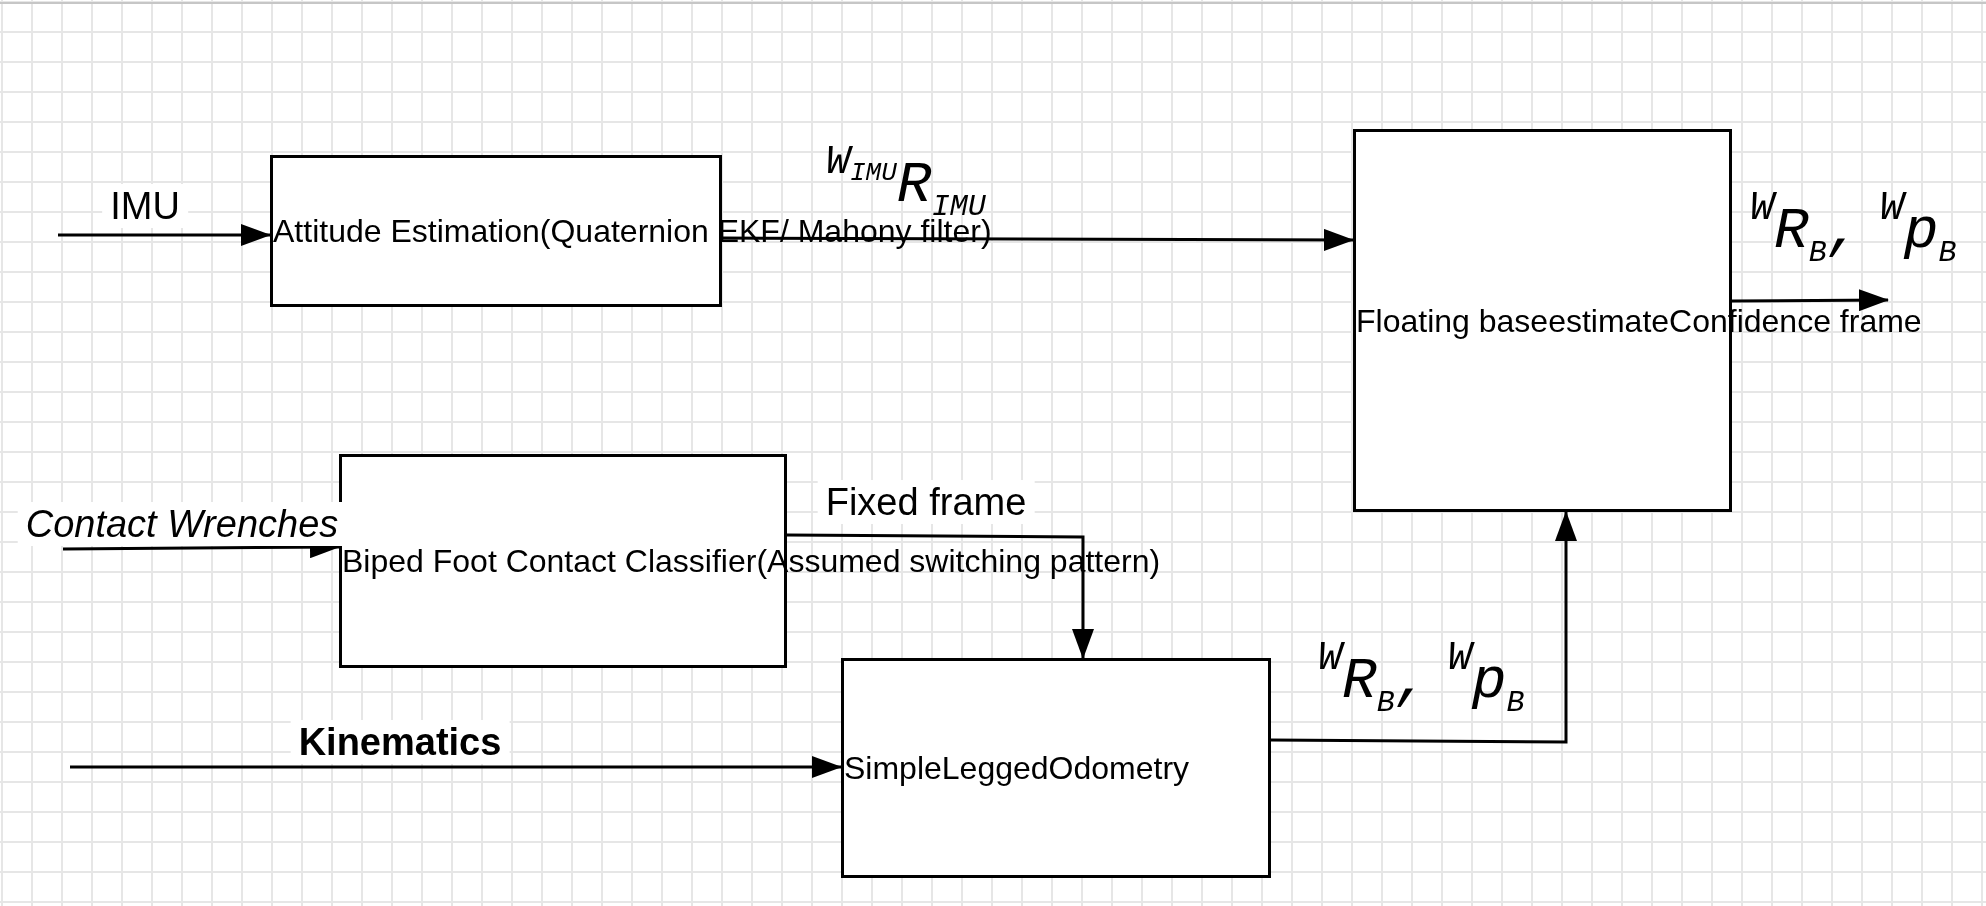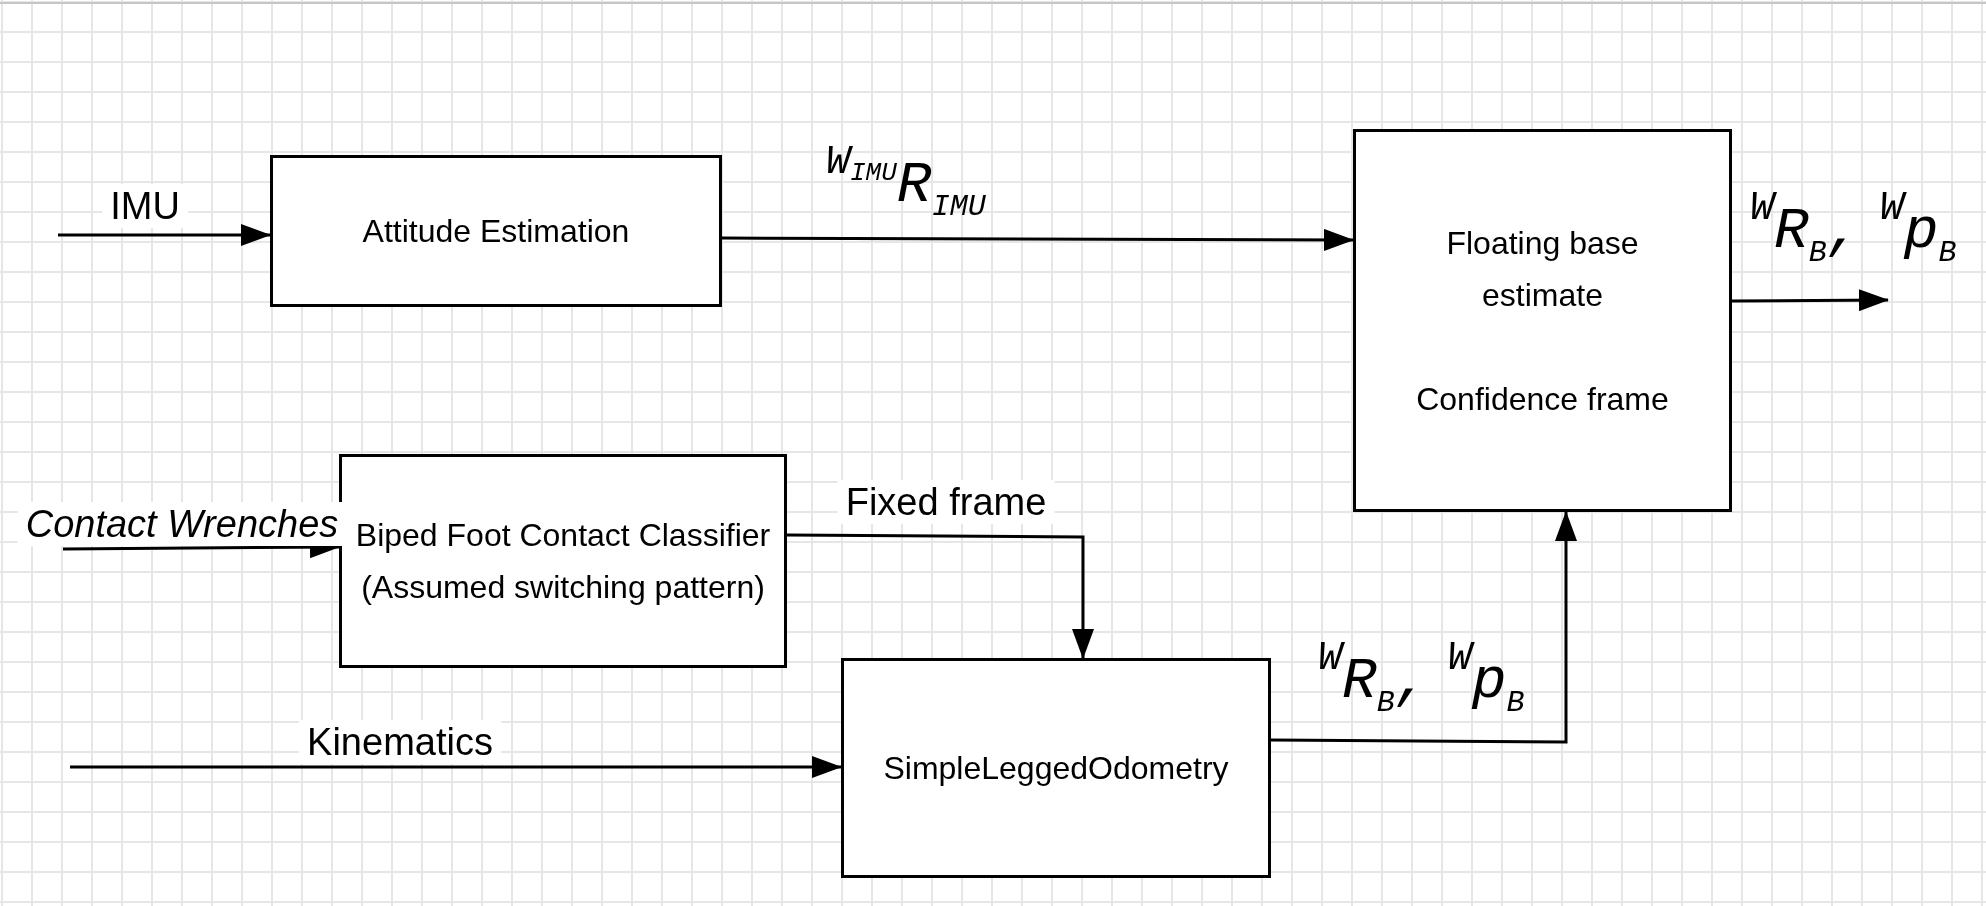--- a/index.html
+++ b/index.html
@@ -44,22 +44,21 @@
     stroke: var(--stroke);
     stroke-width: 3;
   }
 
   .node {
     position: absolute;
     box-sizing: border-box;
     border: 3px solid var(--stroke);
     background: var(--canvas-bg);
     display: flex;
-    flex-direction: column;
-    justify-content: center;
+    justify-content: space-between;
     align-items: center;
     text-align: center;
     font-size: 32px;
     line-height: 52px;
     z-index: 2;
   }
   .node-line { white-space: nowrap; }
   .node-line-spacer { height: 52px; }
 
   .edge-label {
@@ -89,22 +88,22 @@
 
   
   #node-attitude { left: 270px;  top: 155px; width: 452px; height: 152px; }
   #node-floating { left: 1353px; top: 129px; width: 379px; height: 383px; }
   #node-biped    { left: 339px;  top: 454px; width: 448px; height: 214px; }
   #node-odometry { left: 841px;  top: 658px; width: 430px; height: 220px; }
 
   
   #label-imu        { left: 145px; top: 184px; }
   #label-contact    { left: 182px; top: 502px; font-style: italic; }
-  #label-kinematics { left: 400px; top: 720px; }
-  #label-fixed      { left: 926px; top: 480px; margin-left: 20px; }
+  #label-kinematics { left: 400px; top: 720px; font-weight: bold; }
+  #label-fixed      { left: 926px; top: 480px; }
 
   #math-imu-rotation { left: 826px;  top: 140px; }
   #math-pose-output  { left: 1750px; top: 186px; }
   #math-pose-odom    { left: 1318px; top: 636px; }
 </style>
 </head>
 <body>
 
 <div class="canvas">
 
@@ -120,20 +119,21 @@
     <polyline points="722,238 1353,240" marker-end="url(#arrow)"></polyline>
     <polyline points="1732,301 1888,300" marker-end="url(#arrow)"></polyline>
     <polyline points="63,549 339,547" marker-end="url(#arrow)"></polyline>
     <polyline points="787,535 1083,537 1083,658" marker-end="url(#arrow)"></polyline>
     <polyline points="70,767 841,767" marker-end="url(#arrow)"></polyline>
     <polyline points="1271,740 1566,742 1566,512" marker-end="url(#arrow)"></polyline>
   </svg>
 
   <div class="node" id="node-attitude">
     <div class="node-line">Attitude Estimation</div>
+    <div class="node-line">(Quaternion EKF/ Mahony filter)</div>
   </div>
 
   <div class="node" id="node-floating">
     <div class="node-line">Floating base</div>
     <div class="node-line">estimate</div>
     <div class="node-line-spacer"></div>
     <div class="node-line">Confidence frame</div>
   </div>
 
   <div class="node" id="node-biped">

